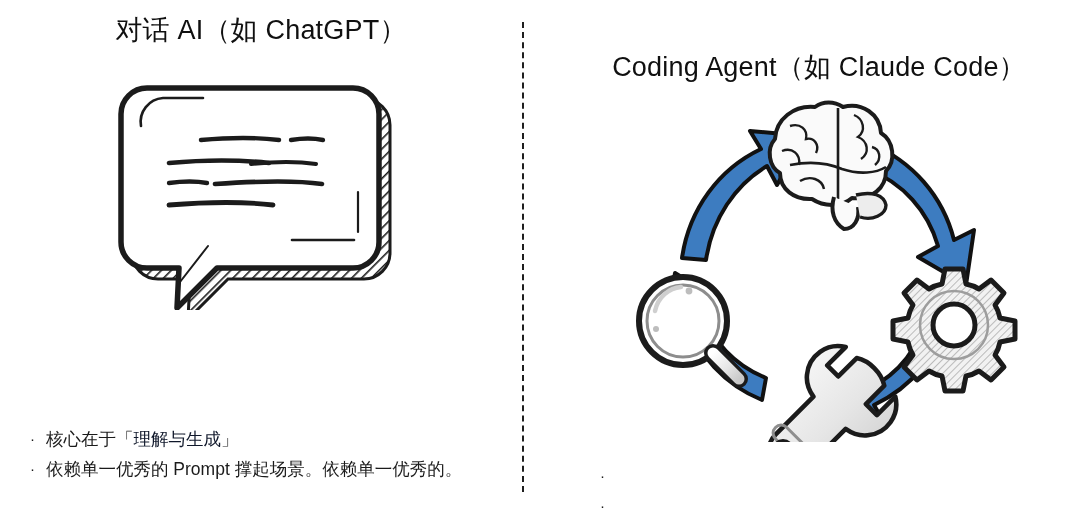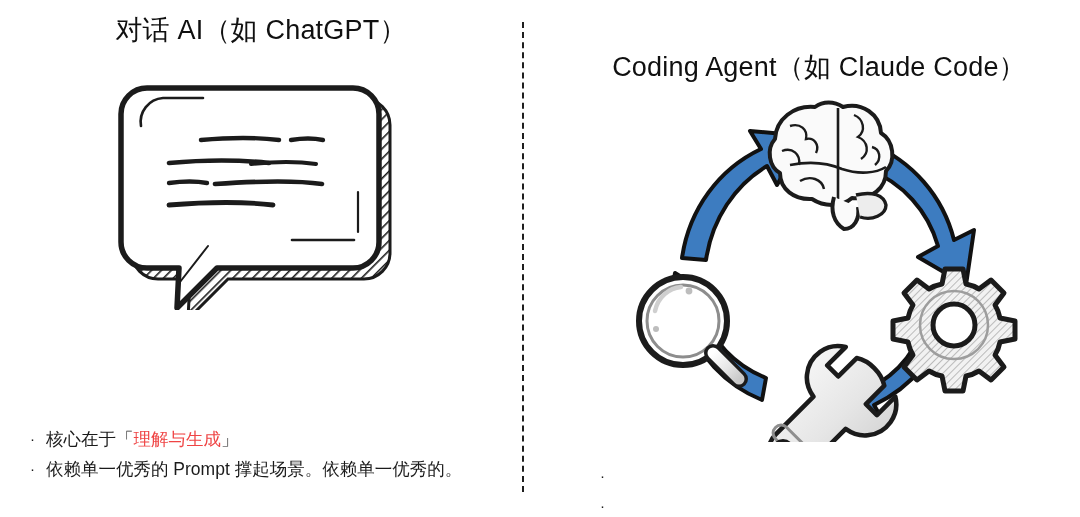--- a/index.html
+++ b/index.html
@@ -87,21 +87,21 @@
   }
   .bullet-dot {
     flex: 0 0 auto;
     width: 16px;
     font-size: 15px;
     line-height: 30px;
     color: #1b1b1b;
     text-align: left;
   }
   .bullet-text { flex: 0 1 auto; }
-  .hl { color: #ef4444; }
+  .hl { color: #0f172a; }
 </style>
 </head>
 <body>
 
 <div id="page">
 
   <div class="col col-left">
 
     <div class="panel-title">对话 AI（如 ChatGPT）</div>
 

